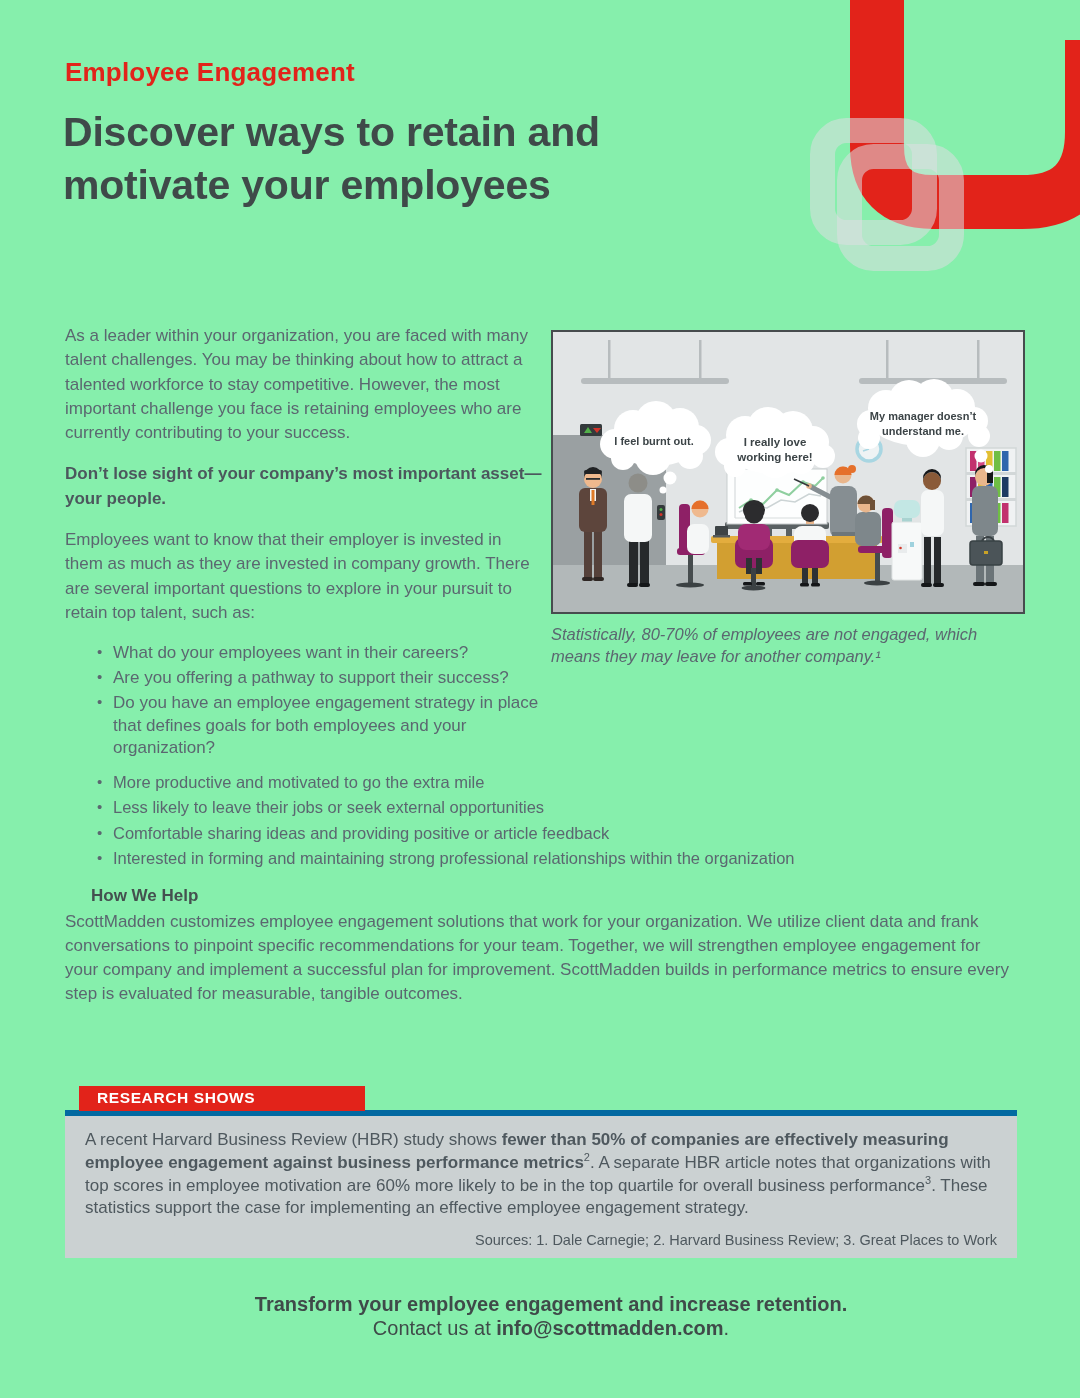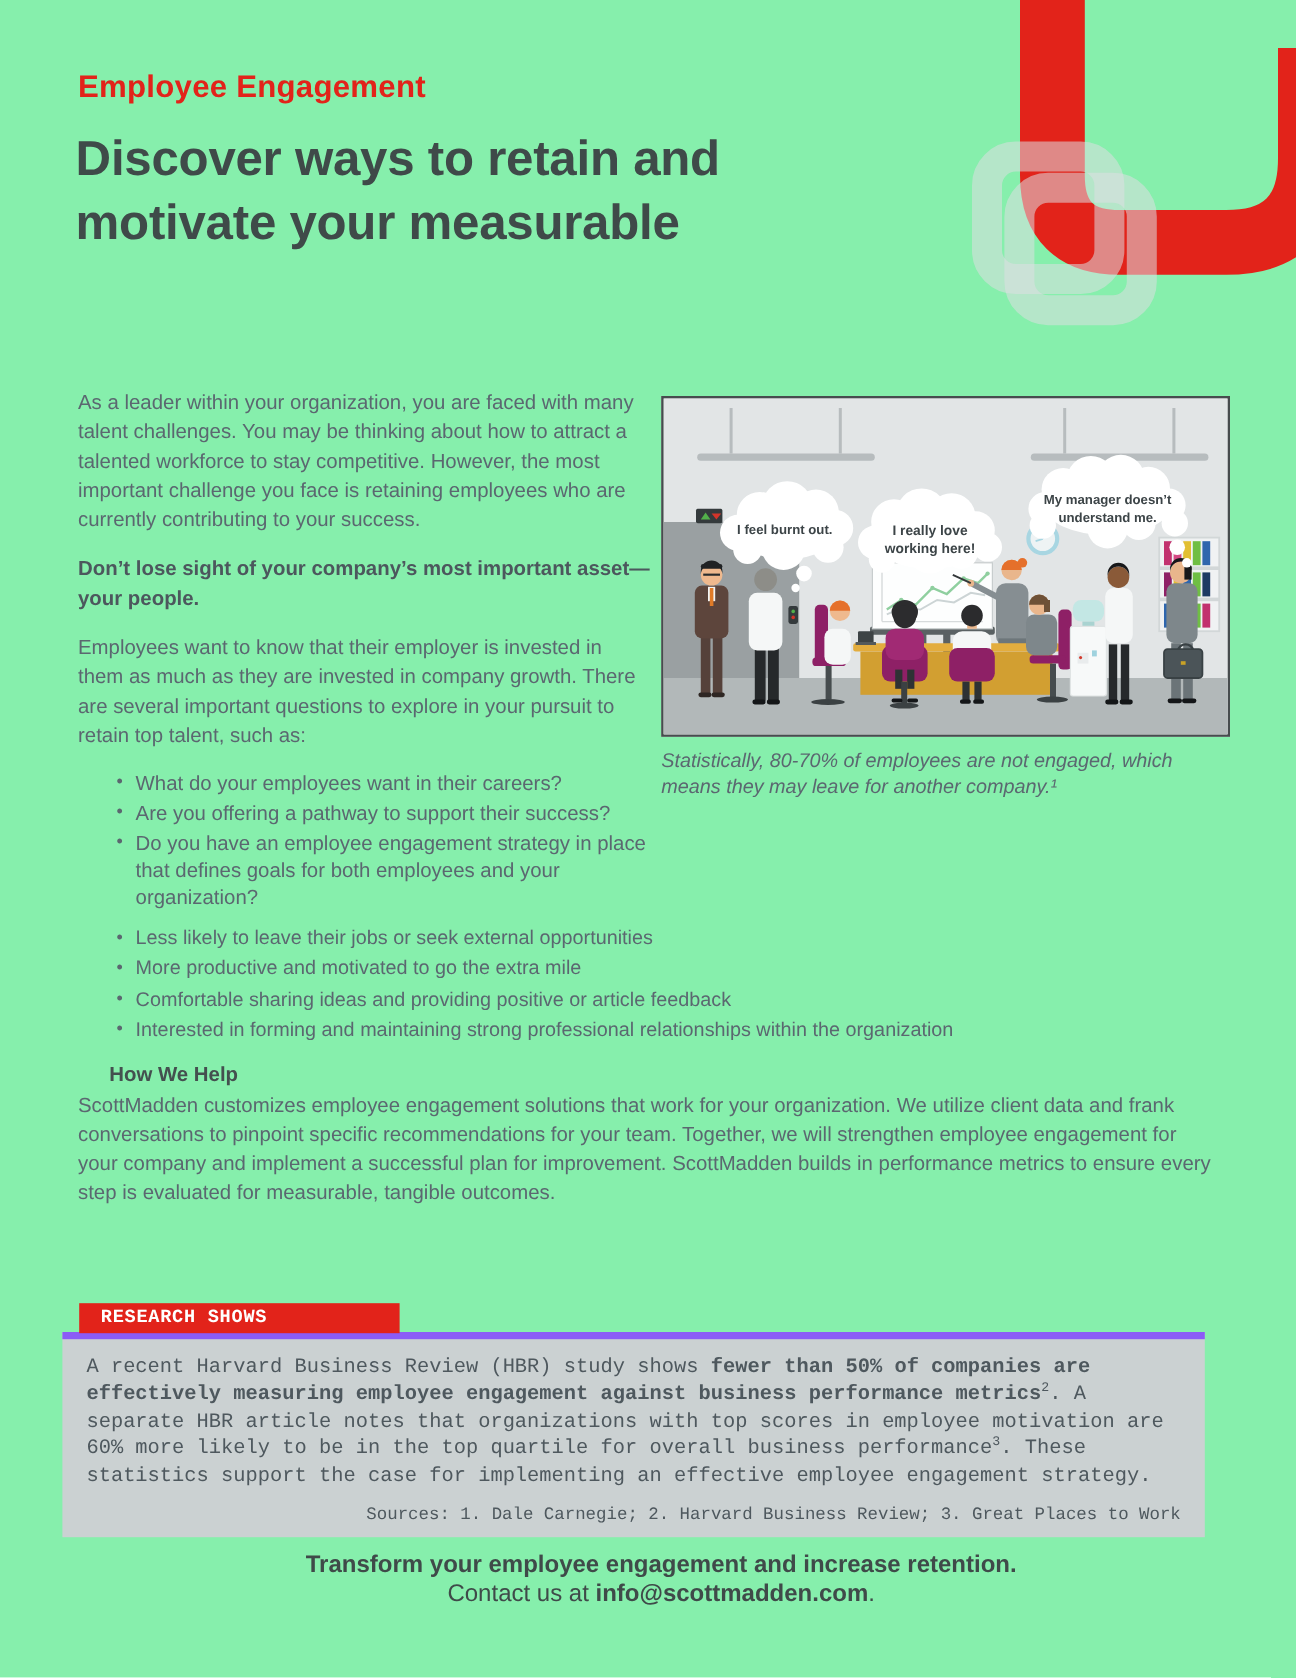--- a/index.html
+++ b/index.html
@@ -26,24 +26,24 @@
   .figure svg text{font-family:"Liberation Sans", sans-serif;font-weight:700;fill:#3C4447;}
   .caption{margin-top:9px;font-style:italic;font-size:16.5px;color:#5B6770;line-height:1.35;}
   
   .lower{position:absolute;left:65px;top:752px;width:952px;color:#5B6770;font-size:17px;line-height:1.42;}
   .lower p{margin:0;}
   .lower ul.bullets{margin-top:20px;}
   .lower ul.bullets li{font-size:16.5px;margin:4px 0;}
   .hwh-heading{margin-top:14px;font-weight:700;color:#44504F;font-size:17px;line-height:1.4;margin-left:26px;}
   .hwh-p{margin-top:2px !important;}
   
-  .research{position:absolute;left:52px;top:1085px;width:952px;font-family:Liberation Mono, monospace;}
+  .research{position:absolute;left:65px;top:1085px;width:952px;}
   .research-tab{display:inline-block;position:relative;top:1px;margin-left:14px;background:#E2231A;color:#ffffff;
     font-weight:700;font-size:15.5px;letter-spacing:0.6px;padding:3px 110px 4px 18px;}
-  .research-panel{background:#CBD1D2;border-top:6px solid #8b5cf6;padding:13px 20px 10px 20px;}
+  .research-panel{background:#CBD1D2;border-top:6px solid #0369a1;padding:13px 20px 10px 20px;}
   .research-panel p{margin:0;font-size:17px;line-height:1.34;color:#4E585E;}
   .research-panel .bold{font-weight:700;}
   .research-panel sup{font-size:11px;line-height:0;}
   .sources{text-align:right;font-size:14.5px;margin-top:12px;color:#4E585E;}
   
   .footer{position:absolute;left:11px;top:1292px;width:100%;text-align:center;color:#3F4A49;font-size:20px;line-height:1.2;}
   .footer .l1{font-weight:700;}
   .footer .email{font-weight:700;}
 </style>
 </head>
@@ -53,21 +53,21 @@
 
   <svg class="decoration" viewBox="0 0 310 300" aria-hidden="true">
     <path d="M 107 -30 V 146 Q 107 202 163 202 H 252 Q 322 202 322 132 V 40" fill="none" stroke="#E2231A" stroke-width="54"></path>
     <rect x="52.5" y="130.5" width="102" height="102" rx="24" fill="none" stroke="#dcdfe1" stroke-width="25" opacity="0.55"></rect>
     <rect x="79.5" y="156.5" width="102" height="102" rx="24" fill="none" stroke="#dcdfe1" stroke-width="25" opacity="0.55"></rect>
   </svg>
 
   <div class="eyebrow">Employee Engagement</div>
   <div class="page-title">
     <div>Discover ways to retain and</div>
-    <div>motivate your measurable</div>
+    <div>motivate your employees</div>
   </div>
 
   <div class="intro">
     <p>As a leader within your organization, you are faced with many talent challenges. You may be thinking about how to attract a talented workforce to stay competitive. However, the most important challenge you face is retaining employees who are currently contributing to your success.</p>
     <p class="emphasis">Don’t lose sight of your company’s most important asset—your people.</p>
     <p>Employees want to know that their employer is invested in them as much as they are invested in company growth. There are several important questions to explore in your pursuit to retain top talent, such as:</p>
     <ul class="bullets">
       <li>What do your employees want in their careers?</li>
       <li>Are you offering a pathway to support their success?</li>
       <li>Do you have an employee engagement strategy in place that defines goals for both employees and your organization?</li>
@@ -324,22 +324,22 @@
         </g>
         <text x="370" y="88" font-size="11" text-anchor="middle">My manager doesn’t</text>
         <text x="370" y="103" font-size="11" text-anchor="middle">understand me.</text>
       </svg>
     </div>
     <div class="caption">Statistically, 80-70% of employees are not engaged, which means they may leave for another company.¹</div>
   </div>
 
   <div class="lower">
     <ul class="bullets">
+      <li>More productive and motivated to go the extra mile</li>
       <li>Less likely to leave their jobs or seek external opportunities</li>
-      <li>More productive and motivated to go the extra mile</li>
       <li>Comfortable sharing ideas and providing positive or article feedback</li>
       <li>Interested in forming and maintaining strong professional relationships within the organization</li>
     </ul>
     <div class="hwh-heading">How We Help</div>
     <p class="hwh-p">ScottMadden customizes employee engagement solutions that work for your organization. We utilize client data and frank conversations to pinpoint specific recommendations for your team. Together, we will strengthen employee engagement for your company and implement a successful plan for improvement. ScottMadden builds in performance metrics to ensure every step is evaluated for measurable, tangible outcomes.</p>
   </div>
 
   <section class="research">
     <div class="research-tab">
       <span>RESEARCH SHOWS</span>

